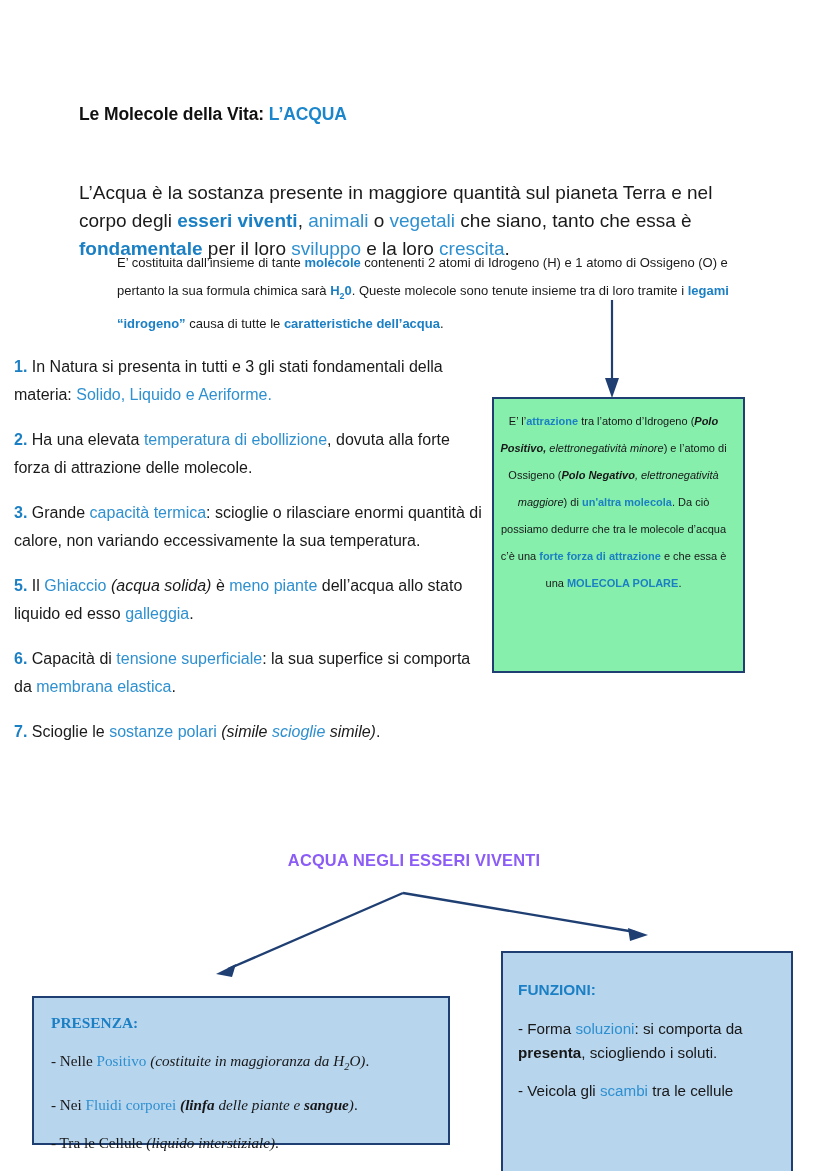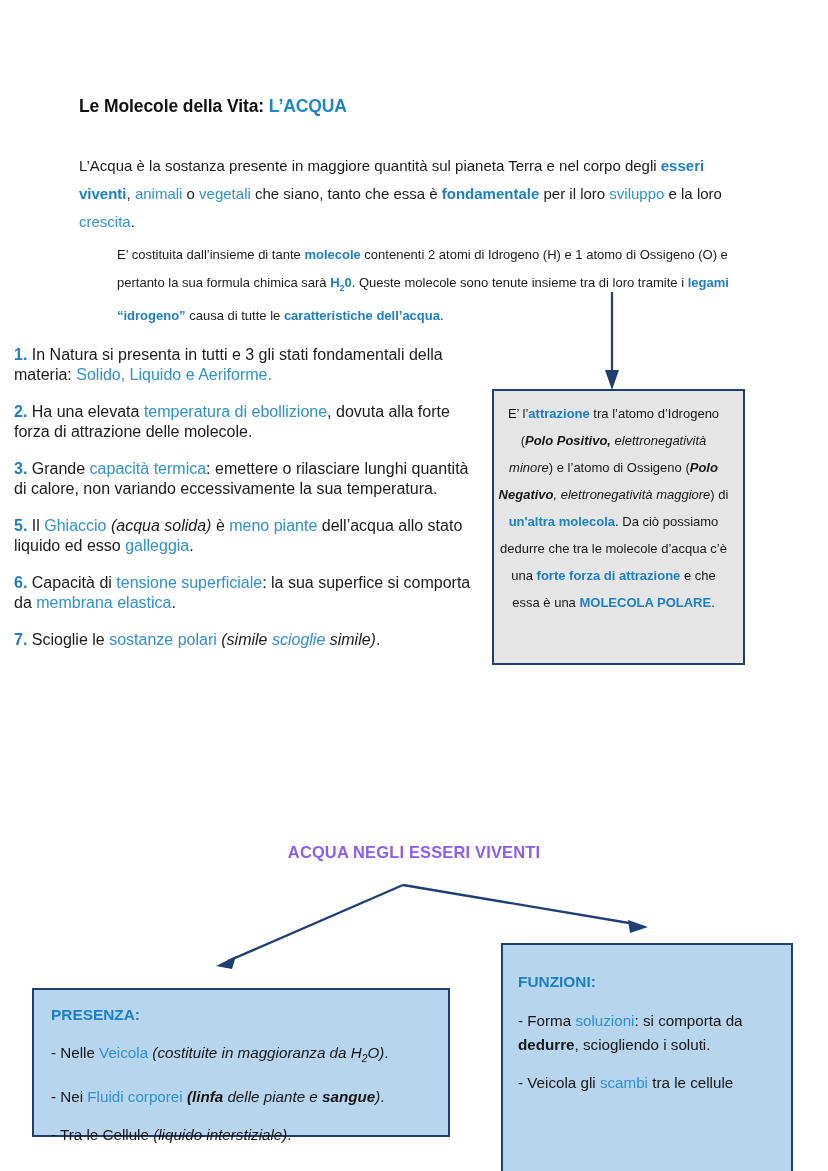--- a/index.html
+++ b/index.html
@@ -12,20 +12,21 @@
     height: 1171px;
     position: relative;
     font-family: "Liberation Sans", sans-serif;
     color: #1a1a1a;
     overflow: hidden;
   }
   .page {
     position: absolute;
     inset: 0;
     background: #ffffff;
+    margin-top: 8px;
   }
 
   
   .accent   { color: #2e90d0; }
   .accent-b { color: #1b7fc4; font-weight: bold; }
   .b        { font-weight: bold; }
   .i        { font-style: italic; }
   .bi       { font-weight: bold; font-style: italic; }
   sub { font-size: 0.68em; }
 
@@ -39,23 +40,23 @@
     letter-spacing: -0.1px;
     color: #111111;
     white-space: nowrap;
   }
   #title .accent-b { color: #1b86cc; }
 
   
   #intro {
     position: absolute;
     left: 79px;
-    top: 137px;
+    top: 152px;
     width: 668px;
-    font-size: 15px;
+    font-size: 19px;
     line-height: 28px;
     color: #1a1a1a;
   }
 
   
   #indented {
     position: absolute;
     left: 117px;
     top: 228px;
     width: 630px;
@@ -64,38 +65,38 @@
     color: #1a1a1a;
   }
 
   
   #numlist {
     position: absolute;
     left: 14px;
     top: 345px;
     width: 470px;
     font-size: 16px;
-    line-height: 20px;
+    line-height: 28px;
     color: #1a1a1a;
   }
   #numlist .item { margin-bottom: 17px; }
   #numlist .num { color: #1b7fc4; font-weight: bold; }
 
   
   #box-attrazione {
     position: absolute;
     left: 492px;
     top: 389px;
     width: 253px;
     height: 276px;
     box-sizing: border-box;
-    background: #e5e5e5;
+    background: #86efac;
     border: 2.5px solid #1f3f73;
     text-align: center;
-    font-size: 13px;
+    font-size: 11px;
     line-height: 27px;
     padding: 9px 13px 0 3px;
     color: #171717;
   }
 
   
   #arrow-down {
     position: absolute;
     left: 575px;
     top: 290px;
@@ -132,20 +133,21 @@
     top: 988px;
     width: 418px;
     height: 149px;
     box-sizing: border-box;
     background: #b8d5ee;
     border: 2.5px solid #1f3f73;
     padding: 14px 16px 0 17px;
     font-size: 15.2px;
     line-height: 22px;
     color: #171717;
+    font-family: Liberation Serif, serif;
   }
   #box-presenza .hd {
     color: #1b7fc4;
     font-weight: bold;
     font-size: 15.4px;
     margin-bottom: 16px;
   }
   #box-presenza .ln { margin-bottom: 16px; }
 
   
@@ -189,21 +191,21 @@
     <line x1="37" y1="2" x2="37" y2="88" stroke="#1f3f73" stroke-width="2.2"></line>
     <polygon points="37,100 30,80 44,80" fill="#1f3f73"></polygon>
   </svg>
 
   <div id="numlist">
 
     <div class="item"><span class="num">1.</span><span> In Natura si presenta in tutti e 3 gli stati fondamentali della materia: </span><span class="accent">Solido, Liquido e Aeriforme.</span><span></span></div>
 
     <div class="item"><span class="num">2.</span><span> Ha una elevata </span><span class="accent">temperatura di ebollizione</span><span>, dovuta alla forte forza di attrazione delle molecole.</span></div>
 
-    <div class="item"><span class="num">3.</span><span> Grande </span><span class="accent">capacità termica</span><span>: emettere o rilasciare lunghi quantità di calore, non variando eccessivamente la sua temperatura.</span></div>
+    <div class="item"><span class="num">3.</span><span> Grande </span><span class="accent">capacità termica</span><span>: scioglie o rilasciare enormi quantità di calore, non variando eccessivamente la sua temperatura.</span></div>
 
 
     <div class="item"><span class="num">5.</span><span> Il </span><span class="accent">Ghiaccio</span><span> </span><span class="i">(acqua solida)</span><span> è </span><span class="accent">meno piante</span><span> dell’acqua allo stato liquido ed esso </span><span class="accent">galleggia</span><span>.</span></div>
 
     <div class="item"><span class="num">6.</span><span> Capacità di </span><span class="accent">tensione superficiale</span><span>: la sua superfice si comporta da </span><span class="accent">membrana elastica</span><span>.</span></div>
 
     <div class="item"><span class="num">7.</span><span> Scioglie le </span><span class="accent">sostanze polari</span><span> </span><span class="i">(simile </span><span class="i accent">scioglie</span><span class="i"> simile)</span><span>.</span></div>
 
   </div>
 
@@ -213,24 +215,24 @@
 
   <svg id="arrows-branch" viewBox="0 0 500 110">
     <line x1="223" y1="13" x2="48" y2="89" stroke="#1f3f73" stroke-width="2.4"></line>
     <polygon points="36,94 56,84 52,97" fill="#1f3f73"></polygon>
     <line x1="223" y1="13" x2="455" y2="52" stroke="#1f3f73" stroke-width="2.4"></line>
     <polygon points="468,55 448,48 450,61" fill="#1f3f73"></polygon>
   </svg>
 
   <div id="box-presenza">
     <div class="hd">PRESENZA:</div>
-    <div class="ln"><span>- Nelle </span><span class="accent">Veicola</span><span> </span><span class="i"><span>(costituite in maggioranza da H</span><sub>2</sub><span>O)</span></span><span>.</span></div>
+    <div class="ln"><span>- Nelle </span><span class="accent">Positivo</span><span> </span><span class="i"><span>(costituite in maggioranza da H</span><sub>2</sub><span>O)</span></span><span>.</span></div>
     <div class="ln"><span>- Nei </span><span class="accent">Fluidi corporei</span><span> </span><span class="bi">(linfa</span><span class="i"> delle piante e </span><span class="bi">sangue</span><span class="i">)</span><span>.</span></div>
     <div class="ln"><span>- Tra le Cellule </span><span class="i">(liquido interstiziale)</span><span>.</span></div>
   </div>
 
   <div id="box-funzioni">
     <div class="hd">FUNZIONI:</div>
-    <div class="ln"><span>- Forma </span><span class="accent">soluzioni</span><span>: si comporta da </span><span class="b">dedurre</span><span>, sciogliendo i soluti.</span></div>
+    <div class="ln"><span>- Forma </span><span class="accent">soluzioni</span><span>: si comporta da </span><span class="b">presenta</span><span>, sciogliendo i soluti.</span></div>
     <div class="ln"><span>- Veicola gli </span><span class="accent">scambi</span><span> tra le cellule</span></div>
   </div>
 
 </div>
 
 </body></html>

